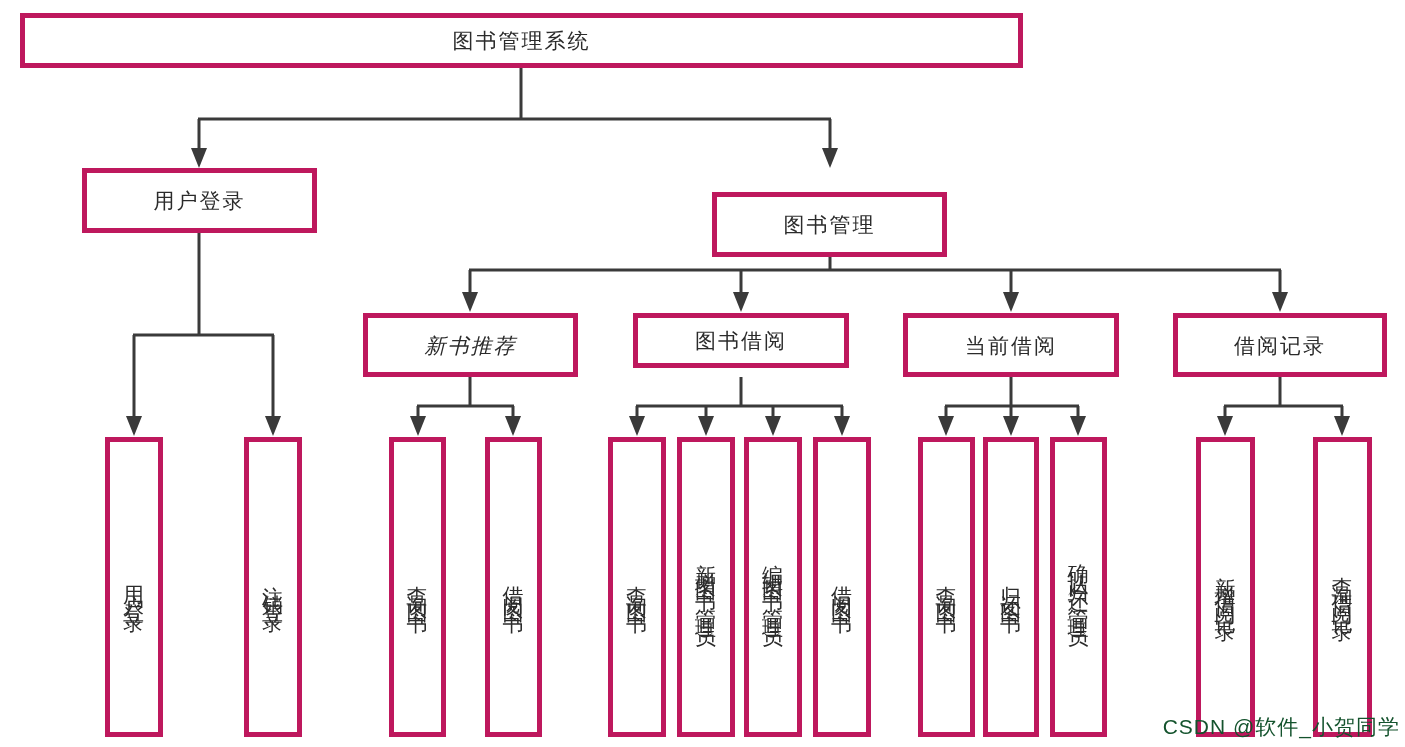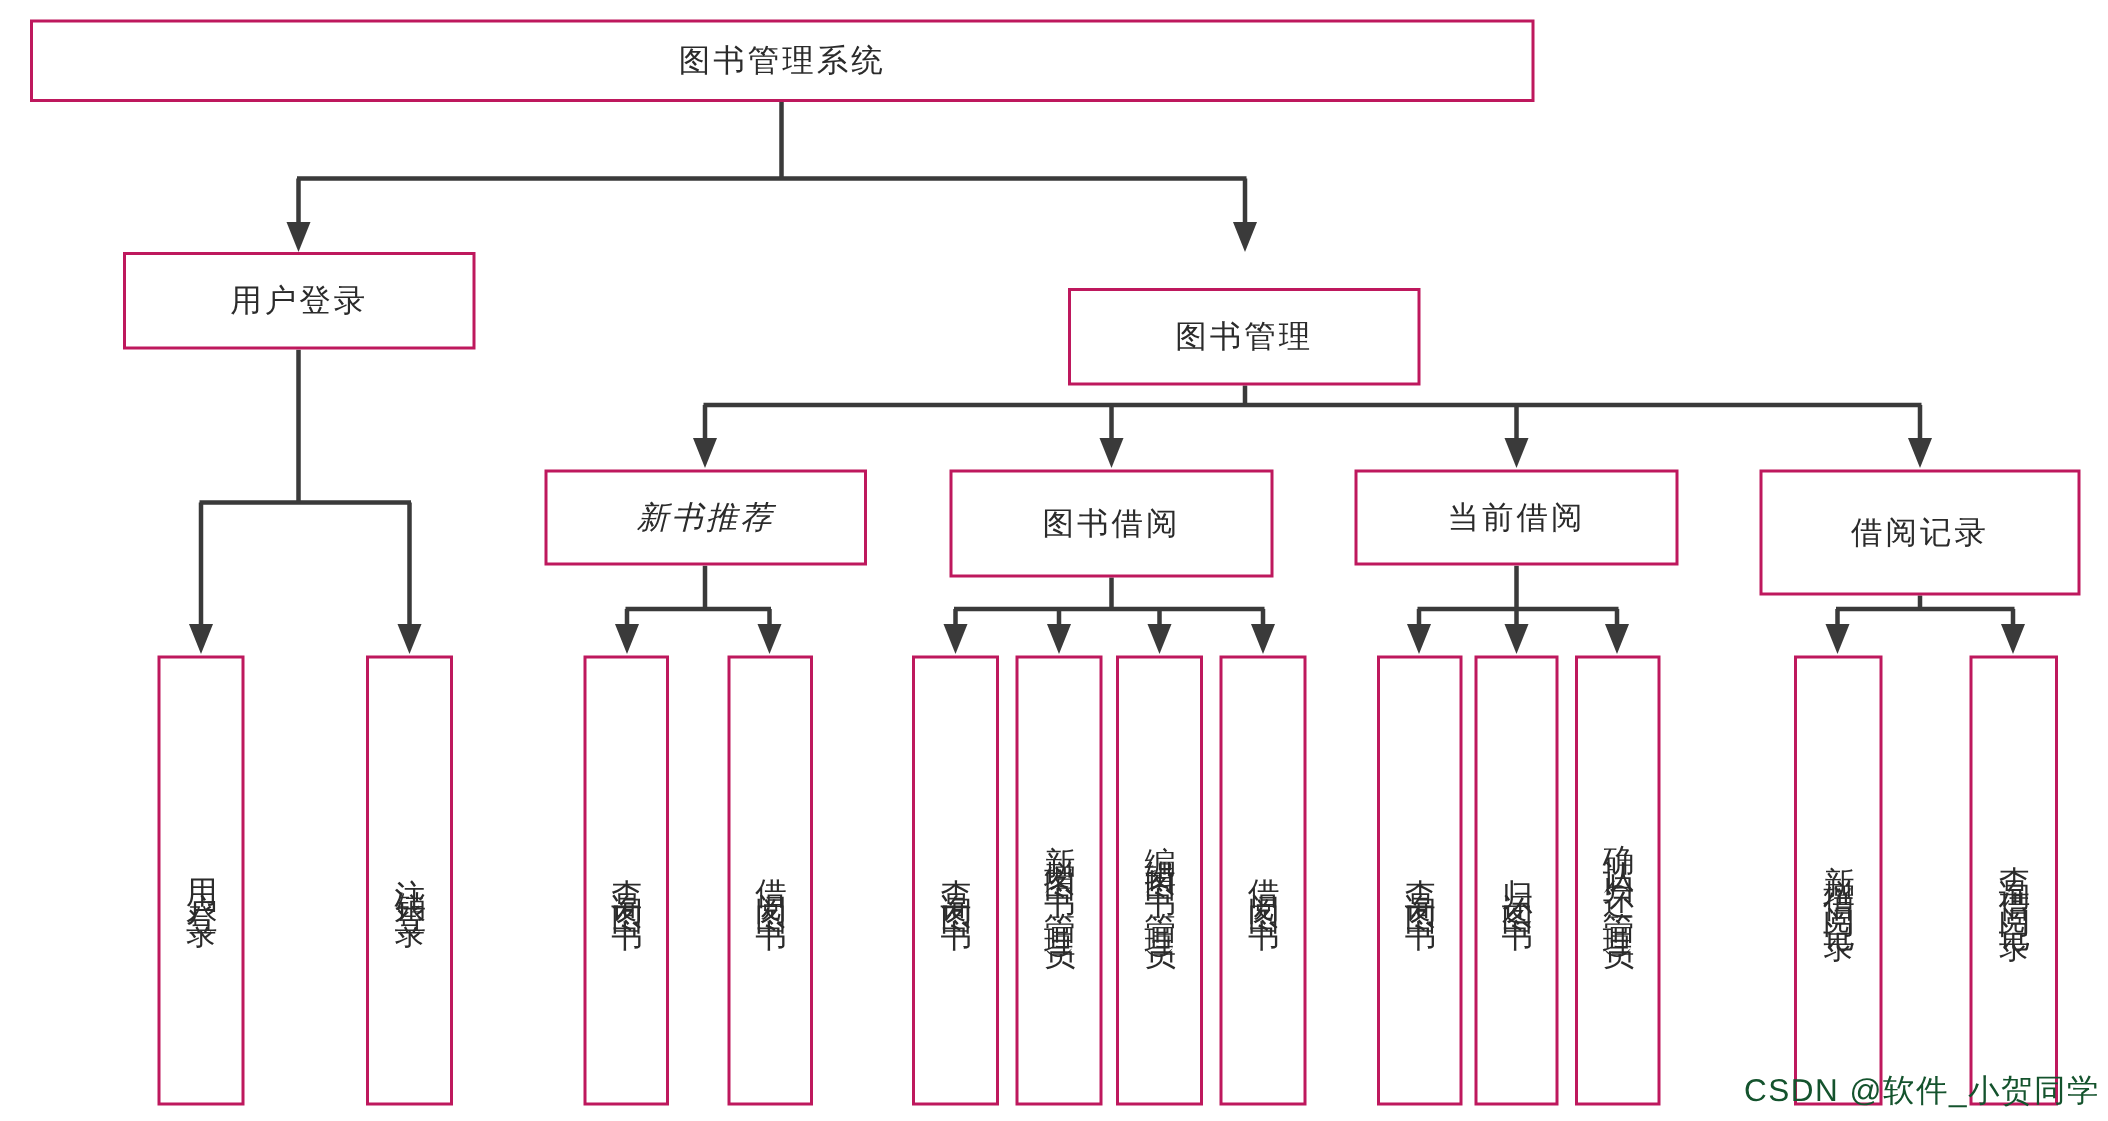--- a/index.html
+++ b/index.html
@@ -12,21 +12,21 @@
     width: 1405px;
     height: 747px;
     background: #ffffff;
     overflow: hidden;
     font-family: "Liberation Sans", sans-serif;
   }
   .node {
     position: absolute;
     box-sizing: border-box;
     background: #ffffff;
-    border: 2px solid #be185d;
+    border: 5px solid #be185d;
     display: flex;
     align-items: center;
     justify-content: center;
     color: #2b2b2b;
     font-size: 21px;
     letter-spacing: 2px;
     text-align: center;
     line-height: 1;
   }
   .leaf {
@@ -115,23 +115,23 @@
       <polygon points="1334,416 1350,416 1342,436"></polygon>
     </g>
   </svg>
 
   <div class="node" style="left:20px; top:13px; width:1003px; height:55px;">图书管理系统</div>
 
   <div class="node" style="left:82px; top:168px; width:235px; height:65px;">用户登录</div>
   <div class="node" style="left:712px; top:168px; width:235px; height:65px;margin-top:24px;">图书管理</div>
 
   <div class="node" style="left:363px; top:313px; width:215px; height:64px;font-style:italic;">新书推荐</div>
-  <div class="node" style="left:633px; top:313px; width:216px; height:72px;">图书借阅</div>
+  <div class="node" style="left:633px; top:313px; width:216px; height:55px;">图书借阅</div>
   <div class="node" style="left:903px; top:313px; width:216px; height:64px;">当前借阅</div>
-  <div class="node" style="left:1173px; top:313px; width:214px; height:84px;text-align:right;">借阅记录</div>
+  <div class="node" style="left:1173px; top:313px; width:214px; height:64px;text-align:right;">借阅记录</div>
 
   <div class="node leaf" style="left:105px; top:437px; width:58px; height:300px;">用户登录</div>
   <div class="node leaf" style="left:244px; top:437px; width:58px; height:300px;">注销登录</div>
 
   <div class="node leaf" style="left:389px; top:437px; width:57px; height:300px;">查询图书</div>
   <div class="node leaf" style="left:485px; top:437px; width:57px; height:300px;">借阅图书</div>
 
   <div class="node leaf" style="left:608px; top:437px; width:58px; height:300px;">查询图书</div>
   <div class="node leaf" style="left:677px; top:437px; width:58px; height:300px;">新增图书（管理员）</div>
   <div class="node leaf" style="left:744px; top:437px; width:58px; height:300px;">编辑图书（管理员）</div>

